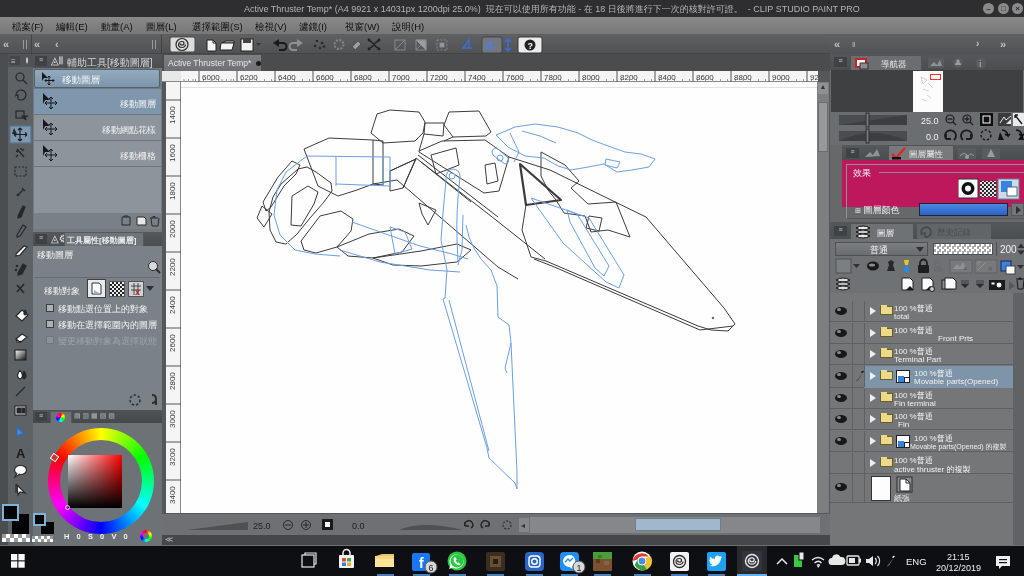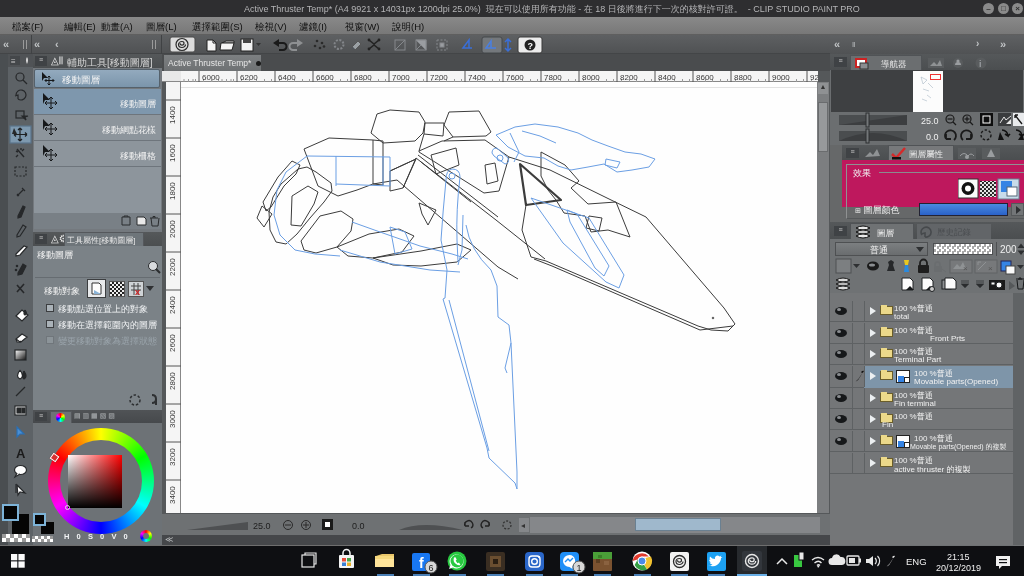--- a/index.html
+++ b/index.html
@@ -39,21 +39,21 @@
 
 <div class="abs" id="titlebar">
   <div class="t">Active Thruster Temp* (A4 9921 x 14031px 1200dpi 25.0%)&nbsp; 現在可以使用所有功能 - 在 18 日後將進行下一次的核對許可證。&nbsp; - CLIP STUDIO PAINT PRO</div>
   <div class="winbtn" style="left:983px;">–</div>
   <div class="winbtn" style="left:998px;">□</div>
   <div class="winbtn" style="left:1012px;">×</div>
 </div>
 
 <div class="abs" id="menubar">
   <span style="left:12px;">檔案(F)</span>
-  <span style="left:64px;">編輯(E)</span>
+  <span style="left:56px;">編輯(E)</span>
   <span style="left:101px;">動畫(A)</span>
   <span style="left:146px;">圖層(L)</span>
   <span style="left:192px;">選擇範圍(S)</span>
   <span style="left:255px;">檢視(V)</span>
   <span style="left:299px;text-align:right;">濾鏡(I)</span>
   <span style="left:345px;">視窗(W)</span>
   <span style="left:392px;">說明(H)</span>
 </div>
 
 <div class="abs" id="toolbar">
@@ -257,21 +257,21 @@
           <path d="M116 5 h8 M117 5 l1 8 h6 l1 -8 M119 5 v-1.5 h2 v1.5"></path>
     </g>
       </svg>
   </div>
 </div>
 
 <div class="abs" id="toolprop" style="left:33px;top:232px;width:129px;height:178px;background:#7b8287;">
   <div class="abs phead" style="left:0;top:0;width:129px;height:14px;">
     <div class="abs" style="left:2px;top:2px;width:12px;height:10px;background:#3f4245;color:#ccc;font-size:7px;text-align:center;">≡</div>
     <span style="position:absolute;left:18px;top:1px;color:#eee;">◬⚙</span>
-    <div class="abs" style="left:31px;top:0px;width:80px;height:14px;background:#6e757a;border:1px solid #55585c;border-bottom:none;color:#e8e8e8;font-size:8px;padding:2px 0 0 2px;white-space:nowrap;">工具屬性[移動圖層]</div>
+    <div class="abs" style="left:31px;top:0px;width:80px;height:14px;background:#6e757a;border:1px solid #55585c;border-bottom:none;color:#e8e8e8;font-size:8px;padding:2px 0 0 2px;white-space:nowrap;font-weight:bold;">工具屬性[移動圖層]</div>
   </div>
   <div class="abs" style="left:4px;top:17px;color:#f2f2f2;font-size:9px;">移動圖層</div>
   <svg width="14" height="14" style="position:absolute;left:114px;top:28px;">
       <circle cx="6" cy="6" r="4.5" fill="#d8dbde" stroke="#2a2c2e"></circle>
       <line x1="9" y1="9" x2="13" y2="13" stroke="#2a2c2e" stroke-width="2"></line>
     </svg>
   <div class="abs" style="left:2px;top:45px;width:125px;height:1px;background:#666c71;"></div>
   <div class="abs" style="left:11px;top:53px;color:#f2f2f2;font-size:9px;">移動對象</div>
   <div class="abs" style="left:54px;top:47px;width:19px;height:19px;background:#e8eaec;border:1px solid #3c3e40;"><svg width="17" height="17">
         <path d="M4 3 h7 l2 2 v9 h-9 z" fill="#fdfdfd" stroke="#333"></path>
@@ -715,21 +715,21 @@
           <span class="exp"></span>
           <span class="fold"></span>
           <span class="l1" style="left:64px;top:2px;">100 %普通</span>
           <span class="l1" style="left:64px;top:11px;">total</span>
         </div>
       <div class="lrow" style="top:21.5px;height:21px;">
           <span class="eye"></span>
           <span class="exp"></span>
           <span class="fold"></span>
           <span class="l1" style="left:64px;top:2px;">100 %普通</span>
-          <span class="l1" style="left:64px;top:11px;padding-left:36px;">Front Prts</span>
+          <span class="l1" style="left:72px;top:11px;padding-left:36px;">Front Prts</span>
         </div>
       <div class="lrow" style="top:43px;height:21px;">
           <span class="eye"></span>
           <span class="exp"></span>
           <span class="fold"></span>
           <span class="l1" style="left:64px;top:2px;">100 %普通</span>
           <span class="l1" style="left:64px;top:11px;">Terminal Part</span>
         </div>
       <div class="lrow" style="top:64.5px;height:22px;">
           <div class="abs" style="left:34px;top:0;width:149px;height:22px;background:#7e95a9;"></div>
@@ -749,35 +749,45 @@
           <span class="exp"></span>
           <span class="fold"></span>
           <span class="l1" style="left:64px;top:2px;">100 %普通</span>
           <span class="l1" style="left:64px;top:11px;">Fin terminal</span>
         </div>
       <div class="lrow" style="top:108px;height:21px;">
           <span class="eye"></span>
           <span class="exp"></span>
           <span class="fold"></span>
           <span class="l1" style="left:64px;top:2px;">100 %普通</span>
-          <span class="l1" style="left:52px;top:11px;text-align:center;">Fin</span>
+          <span class="l1" style="left:68px;top:11px;text-align:center;">Fin</span>
         </div>
       <div class="lrow" style="top:129.5px;height:21px;">
           <span class="eye"></span>
           <span class="exp"></span>
           <span class="fold"></span>
           <span class="thumb" style="left:66px;"></span>
           <span class="l1" style="left:84px;top:2px;">100 %普通</span>
           <span class="l1" style="left:80px;top:11px;font-size:7px;">Movable parts(Opened) 的複製</span>
         </div>
       <div class="lrow" style="top:151.5px;height:21px;">
           <span class="exp"></span>
           <span class="fold"></span>
           <span class="l1" style="left:64px;top:2px;">100 %普通</span>
           <span class="l1" style="left:64px;top:11px;">active thruster  的複製</span>
+        </div>
+      <div class="lrow" style="top:173px;height:29px;">
+          <span class="eye" style="top:9px;"></span>
+          <span class="abs" style="left:41px;top:2px;width:20px;height:25px;background:#fdfdfd;border:1px solid #333;"></span>
+          <svg width="18" height="18" style="position:absolute;left:66px;top:2px;">
+            <rect x="1" y="1" width="15" height="15" fill="#8a8d8f" stroke="#2a2c2e"></rect>
+            <path d="M4 3 h6 l4 4 v8 h-10z" fill="#fdfdfd" stroke="#222"></path>
+            <path d="M10 3 v4 h4" fill="none" stroke="#222"></path>
+          </svg>
+          <span class="l1" style="left:64px;top:19px;">紙張</span>
         </div>
     </div>
     <div class="abs" style="left:183px;top:71px;width:11px;height:252px;background:#606365;"></div>
   </div>
 </div>
 
 <div class="abs" id="taskbar">
   <svg width="14" height="14" style="position:absolute;left:11px;top:8px;">
       <g fill="#fbfbfb">
         <rect x="0" y="0" width="6.3" height="6.3"></rect>

